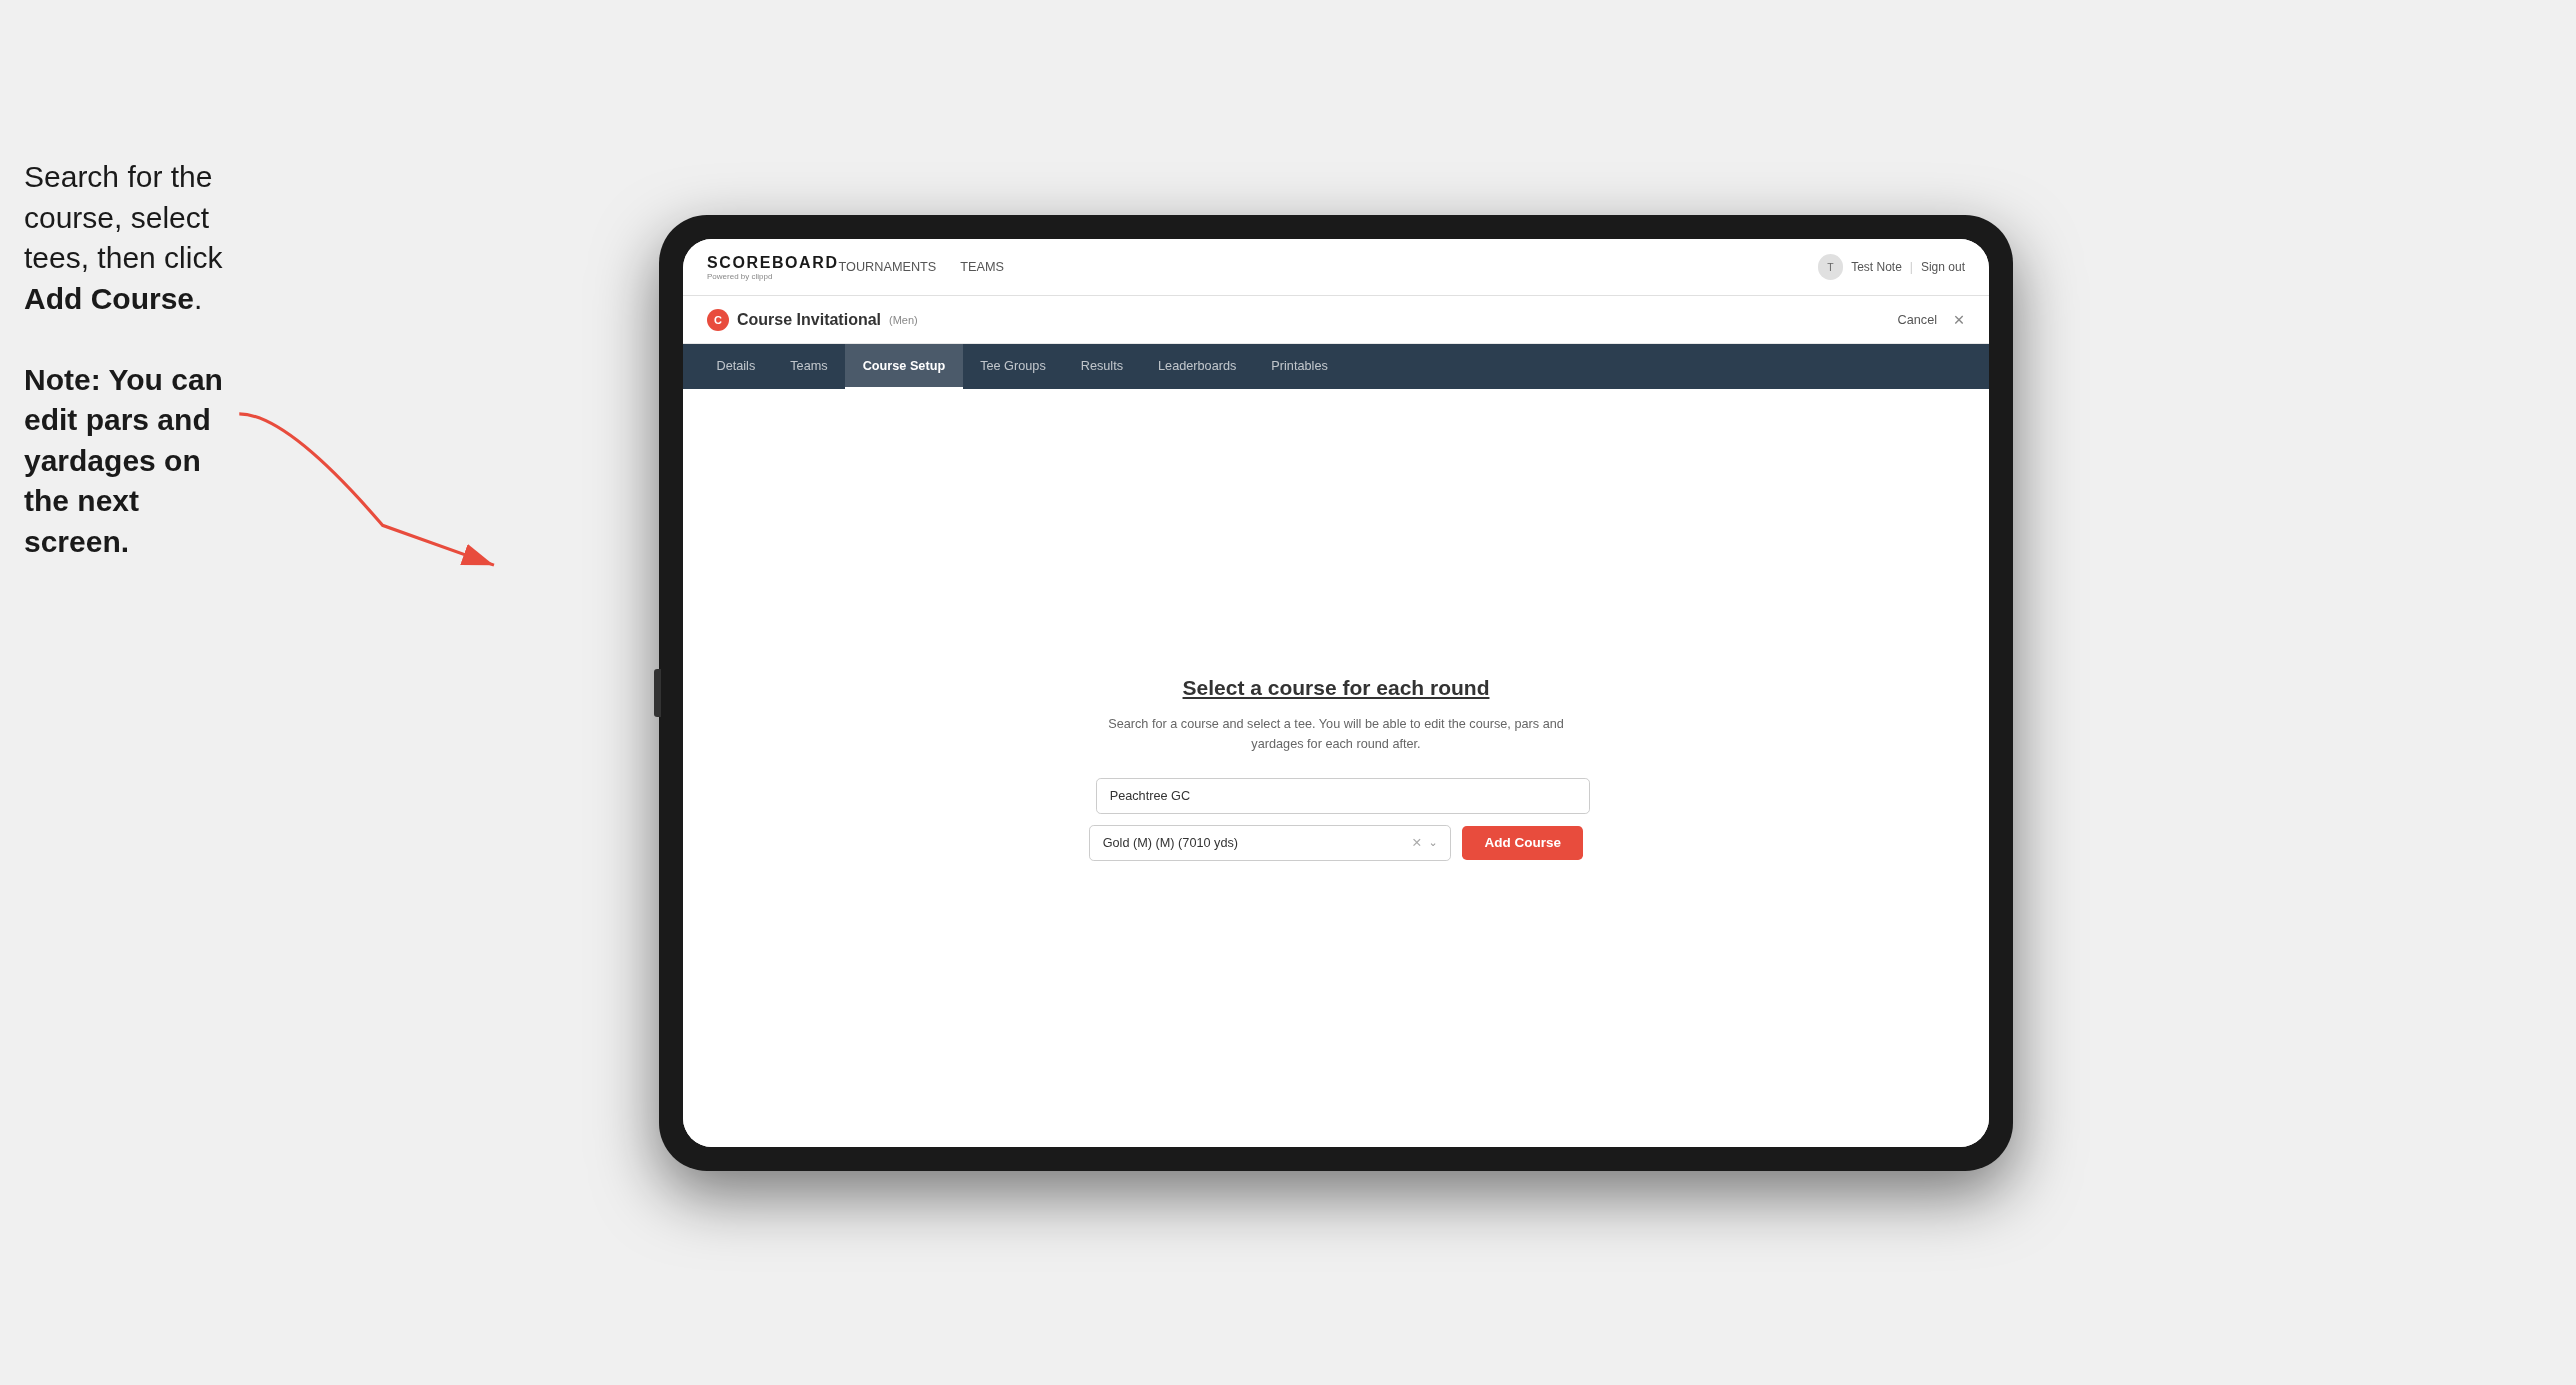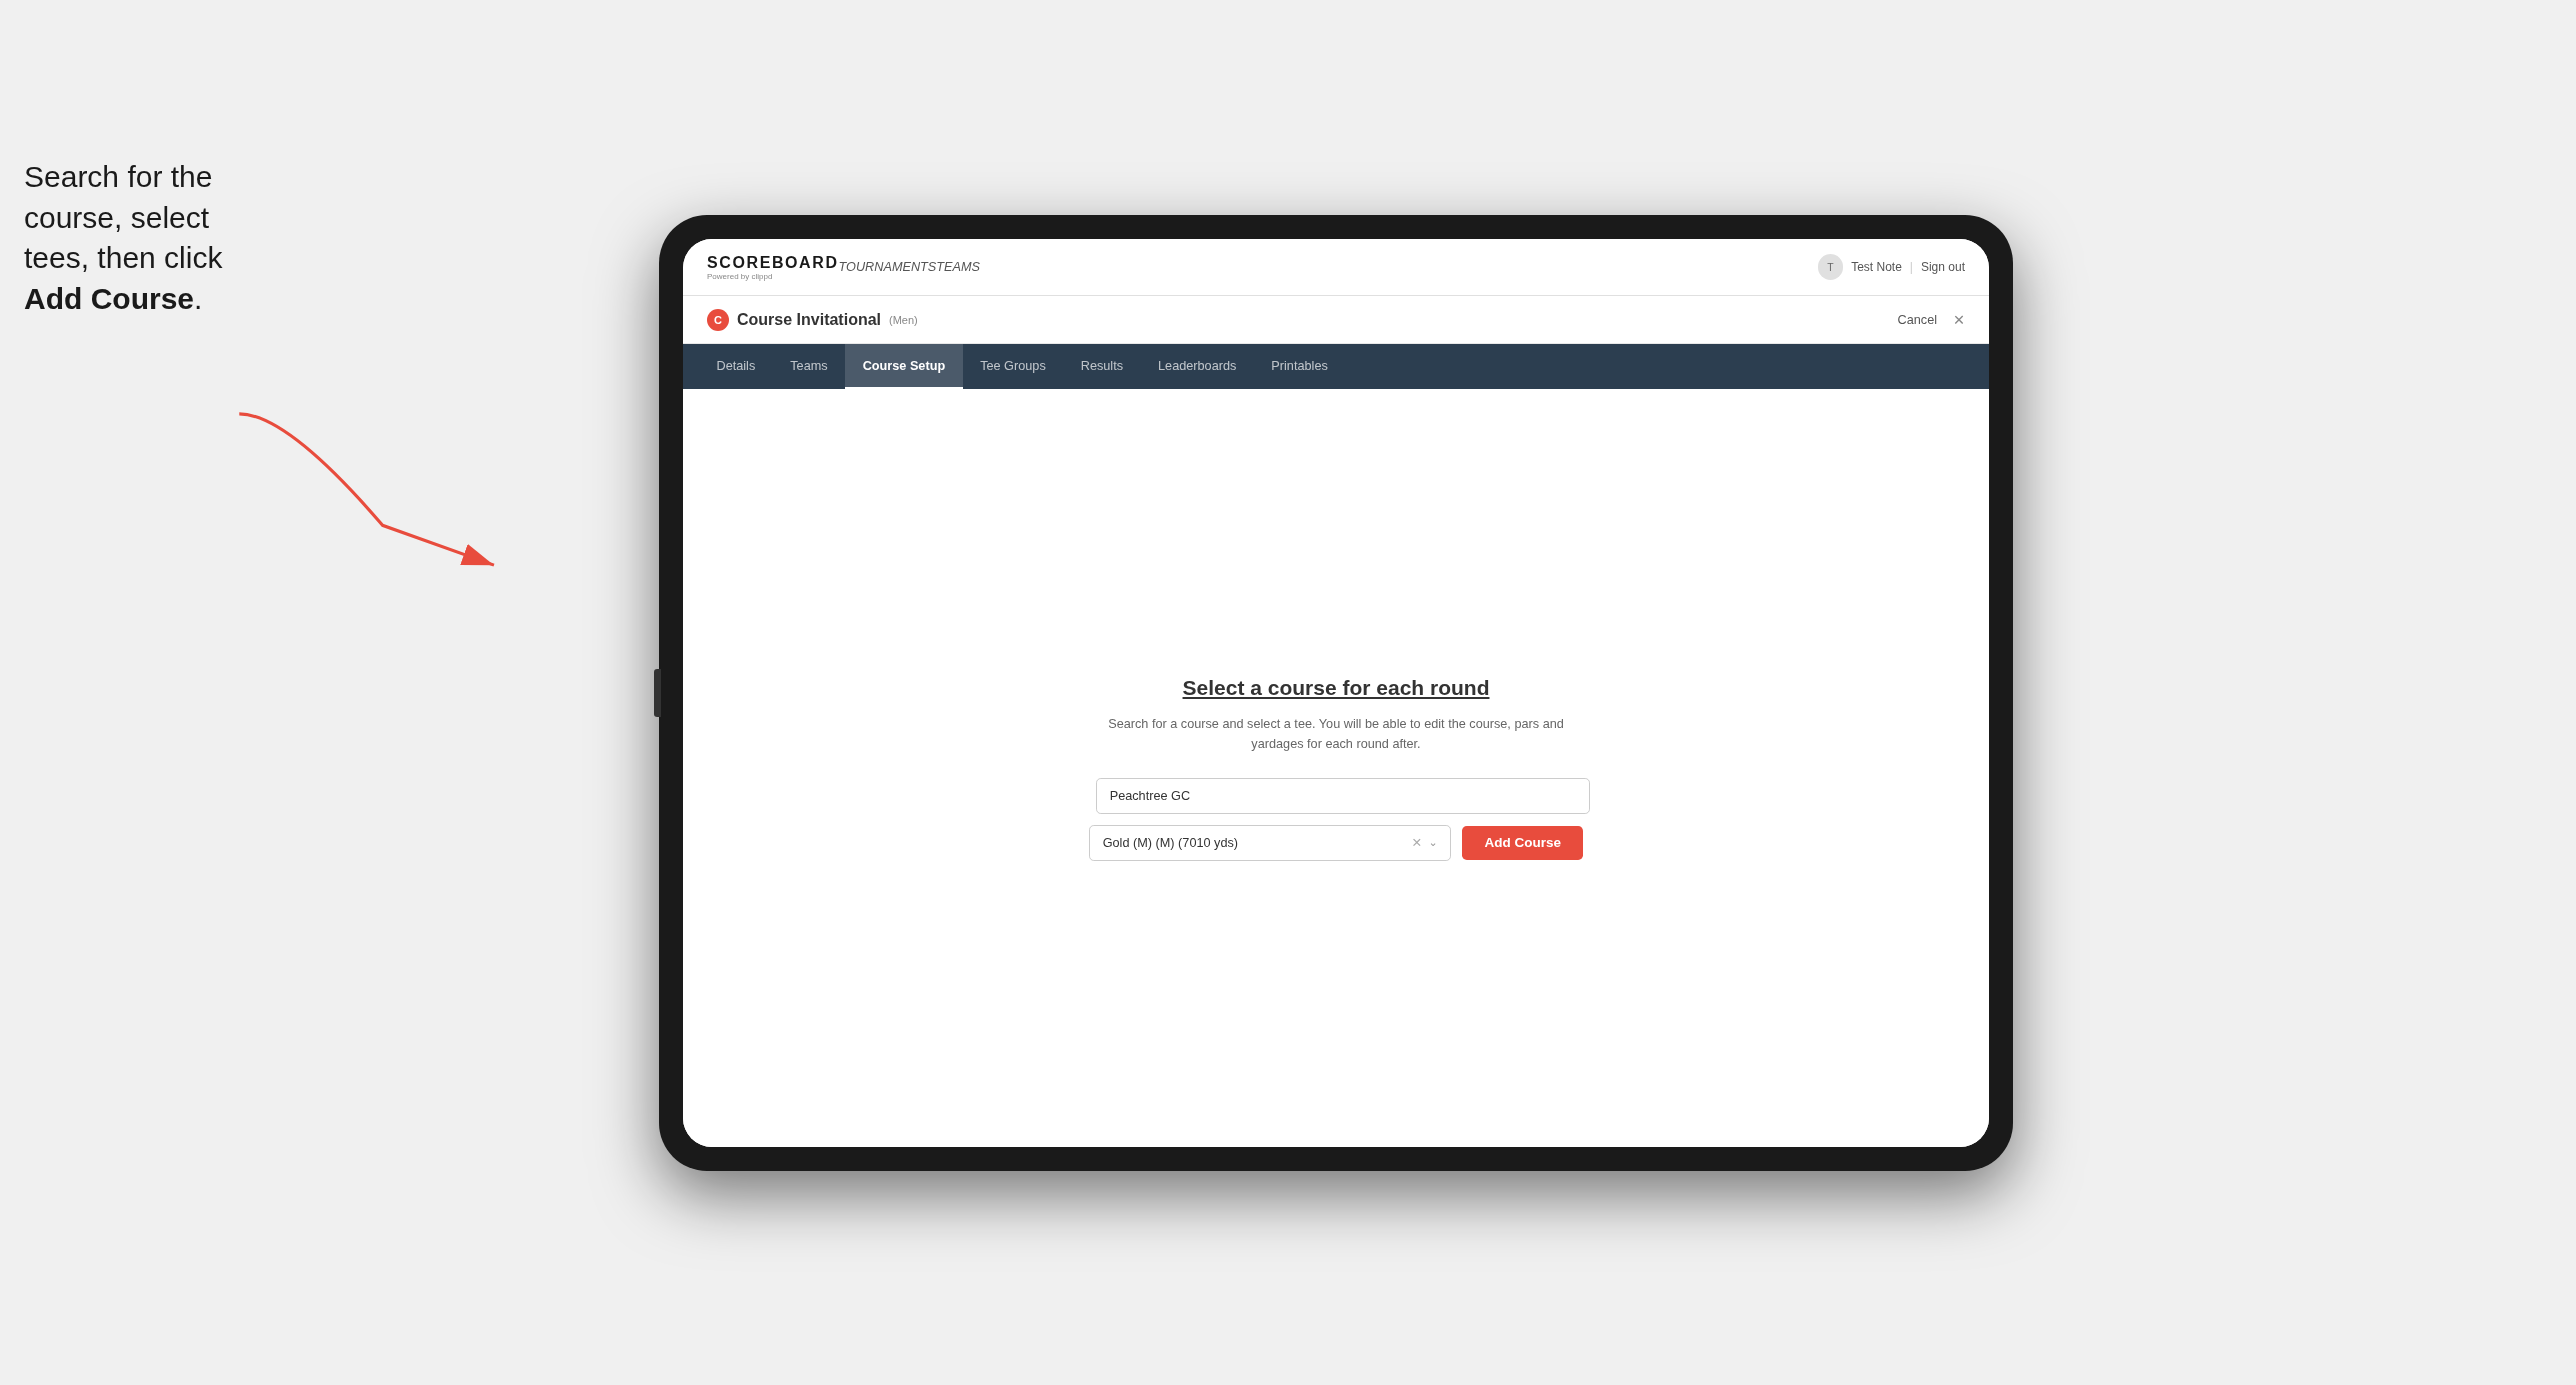--- a/index.html
+++ b/index.html
@@ -86,22 +86,22 @@
       color: #1a1a1a;
       text-transform: uppercase;
     }
     .logo-subtitle {
       font-size: 8px;
       color: #888;
     }
 
     .top-nav-links {
       display: flex;
+      gap: 24px;
       flex: 1;
-      font-style: italic;
     }
     .top-nav-link {
       font-size: 12.7px;
       color: #555;
       text-decoration: none;
       font-weight: 500;
       cursor: pointer;
       padding: 4px 0;
     }
 
@@ -316,20 +316,23 @@
     }
   </style>
 </head>
 <body>
 
 <div class="instructions">
   <span>
     Search for the course, select tees, then click <span class="bold">Add Course</span>.
   </span>
   <br><br>
+  <span class="bold">
+    Note: You can edit pars and yardages on the next screen.
+  </span>
 </div>
 
 <div class="arrow-container">
   <svg viewBox="0 0 420 240" xmlns="http://www.w3.org/2000/svg">
     <defs>
       <marker id="arrowhead" markerWidth="10" markerHeight="7" refX="10" refY="3.5" orient="auto">
         <polygon points="0 0, 10 3.5, 0 7" fill="#e84c3d"></polygon>
       </marker>
     </defs>
     <path d="M 20 20 Q 80 20 200 160 L 340 210" stroke="#e84c3d" stroke-width="4" fill="none" marker-end="url(#arrowhead)"></path>

